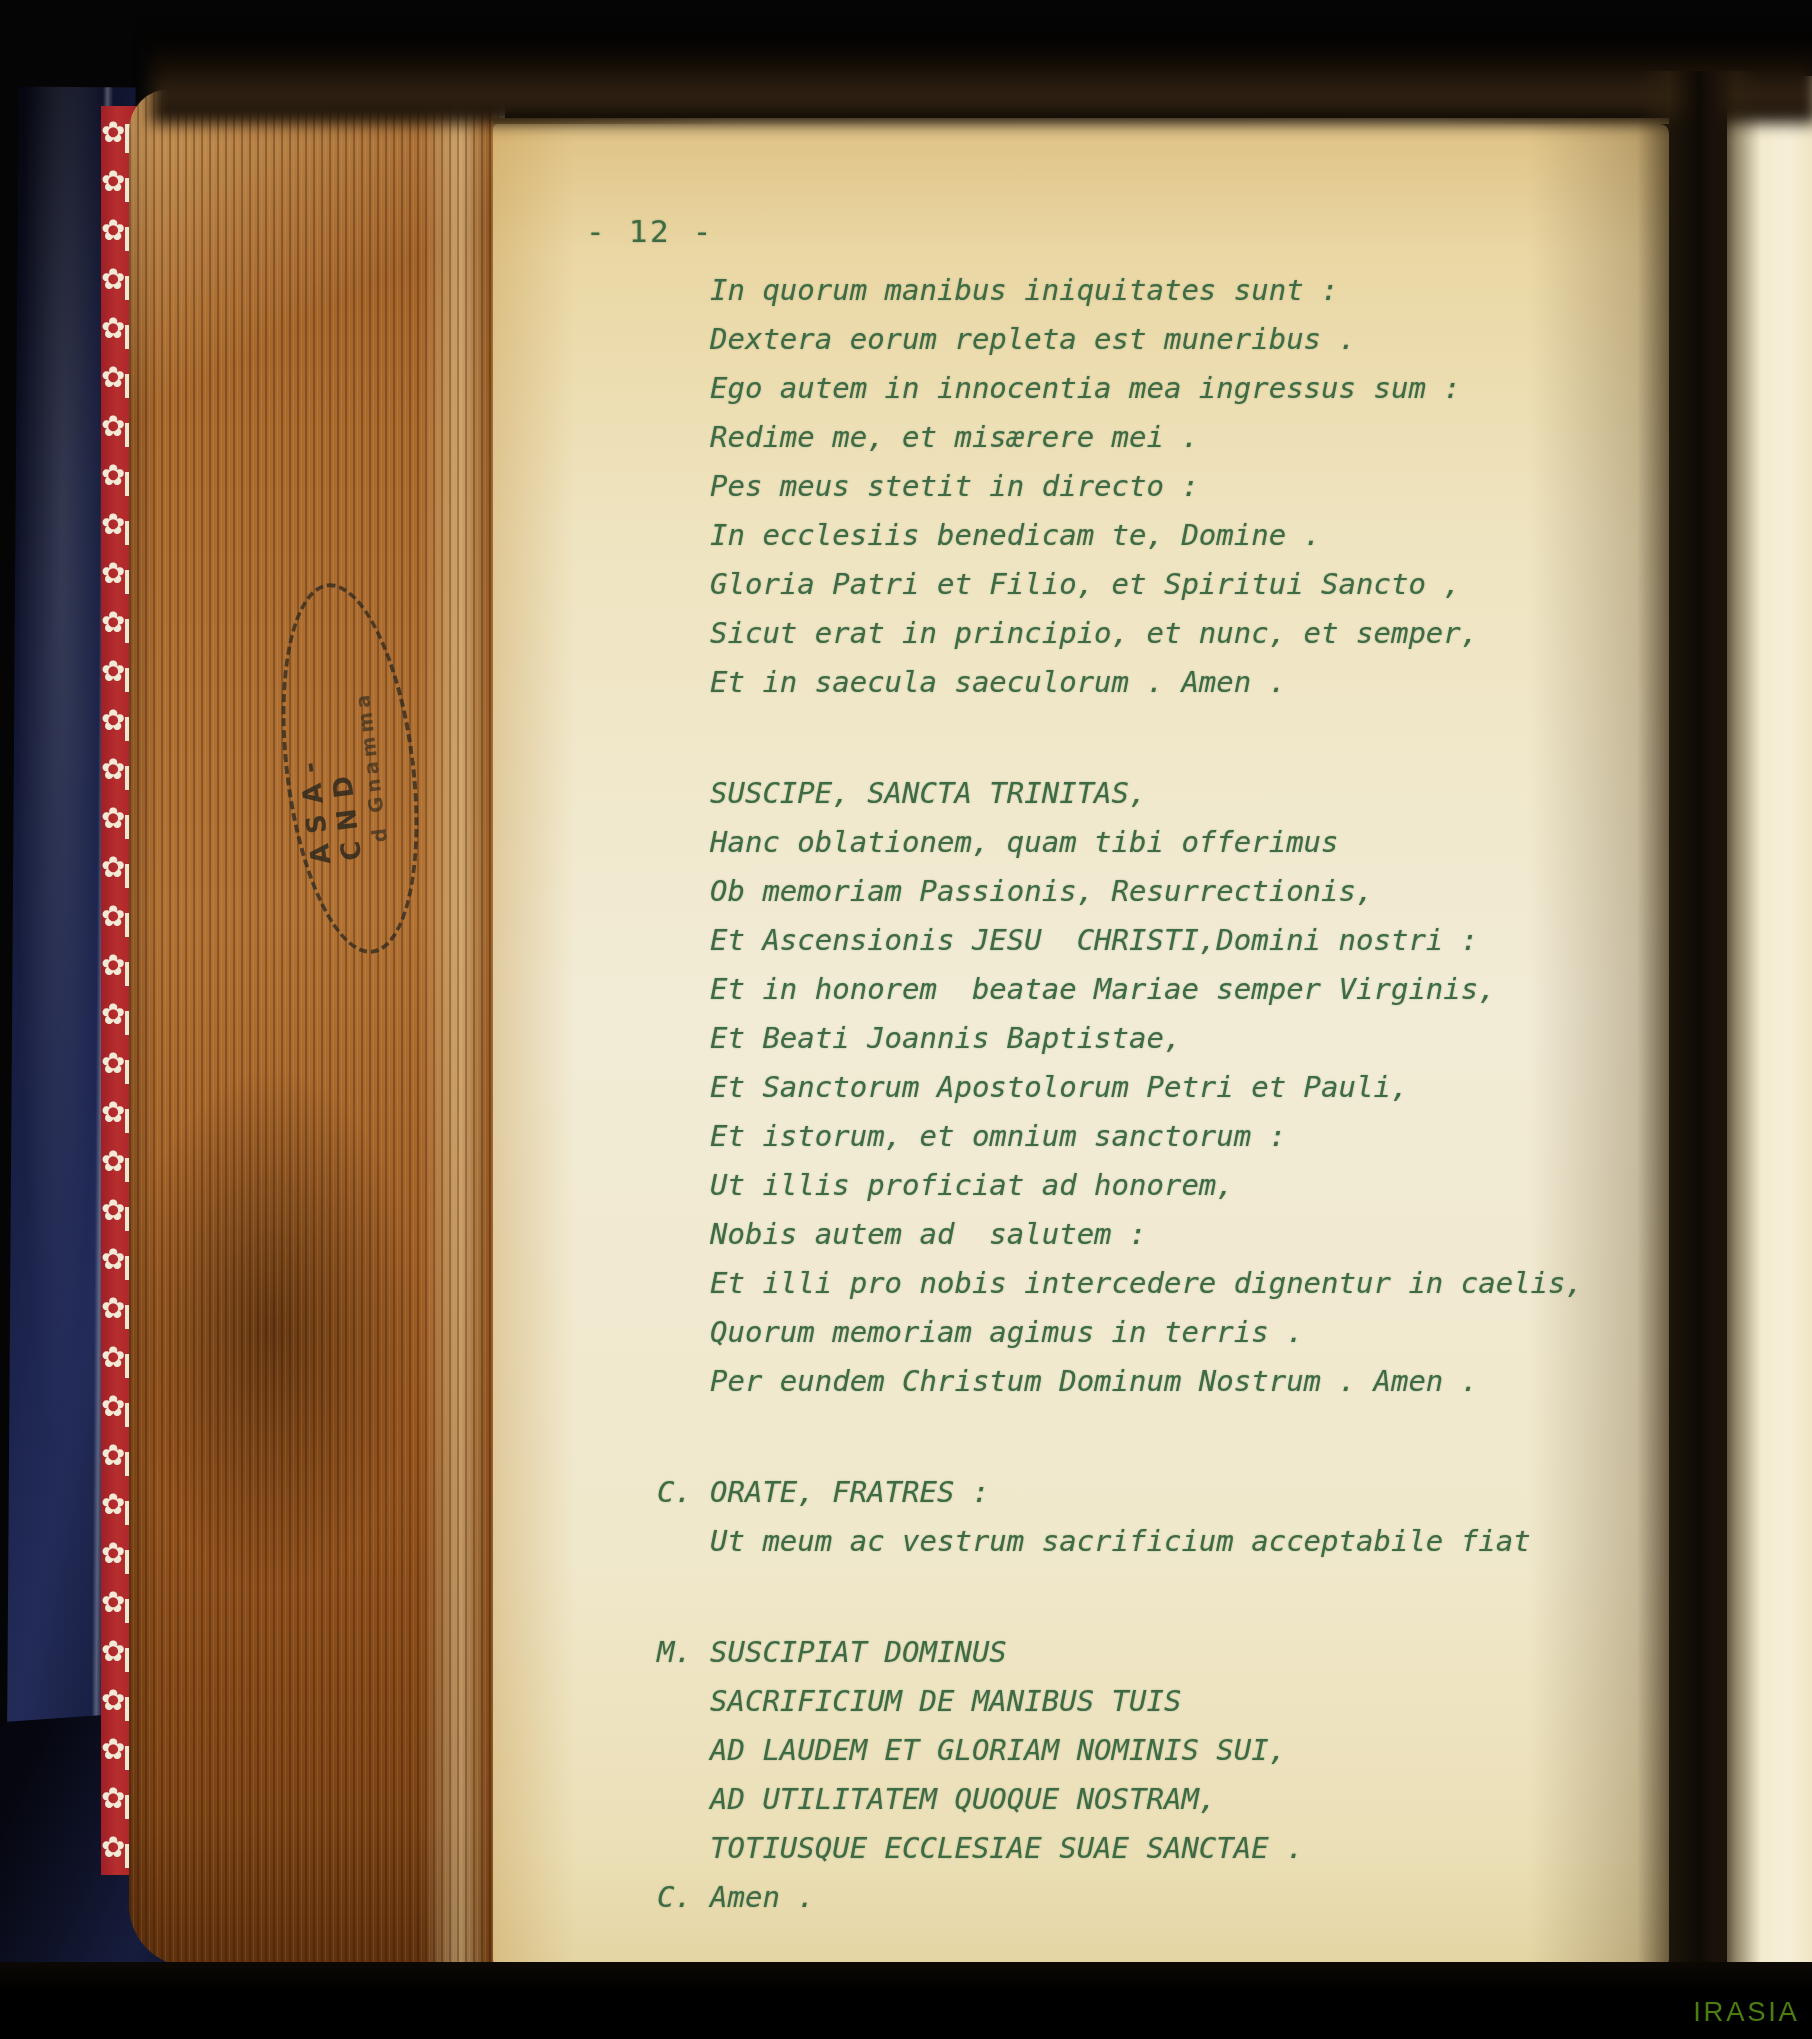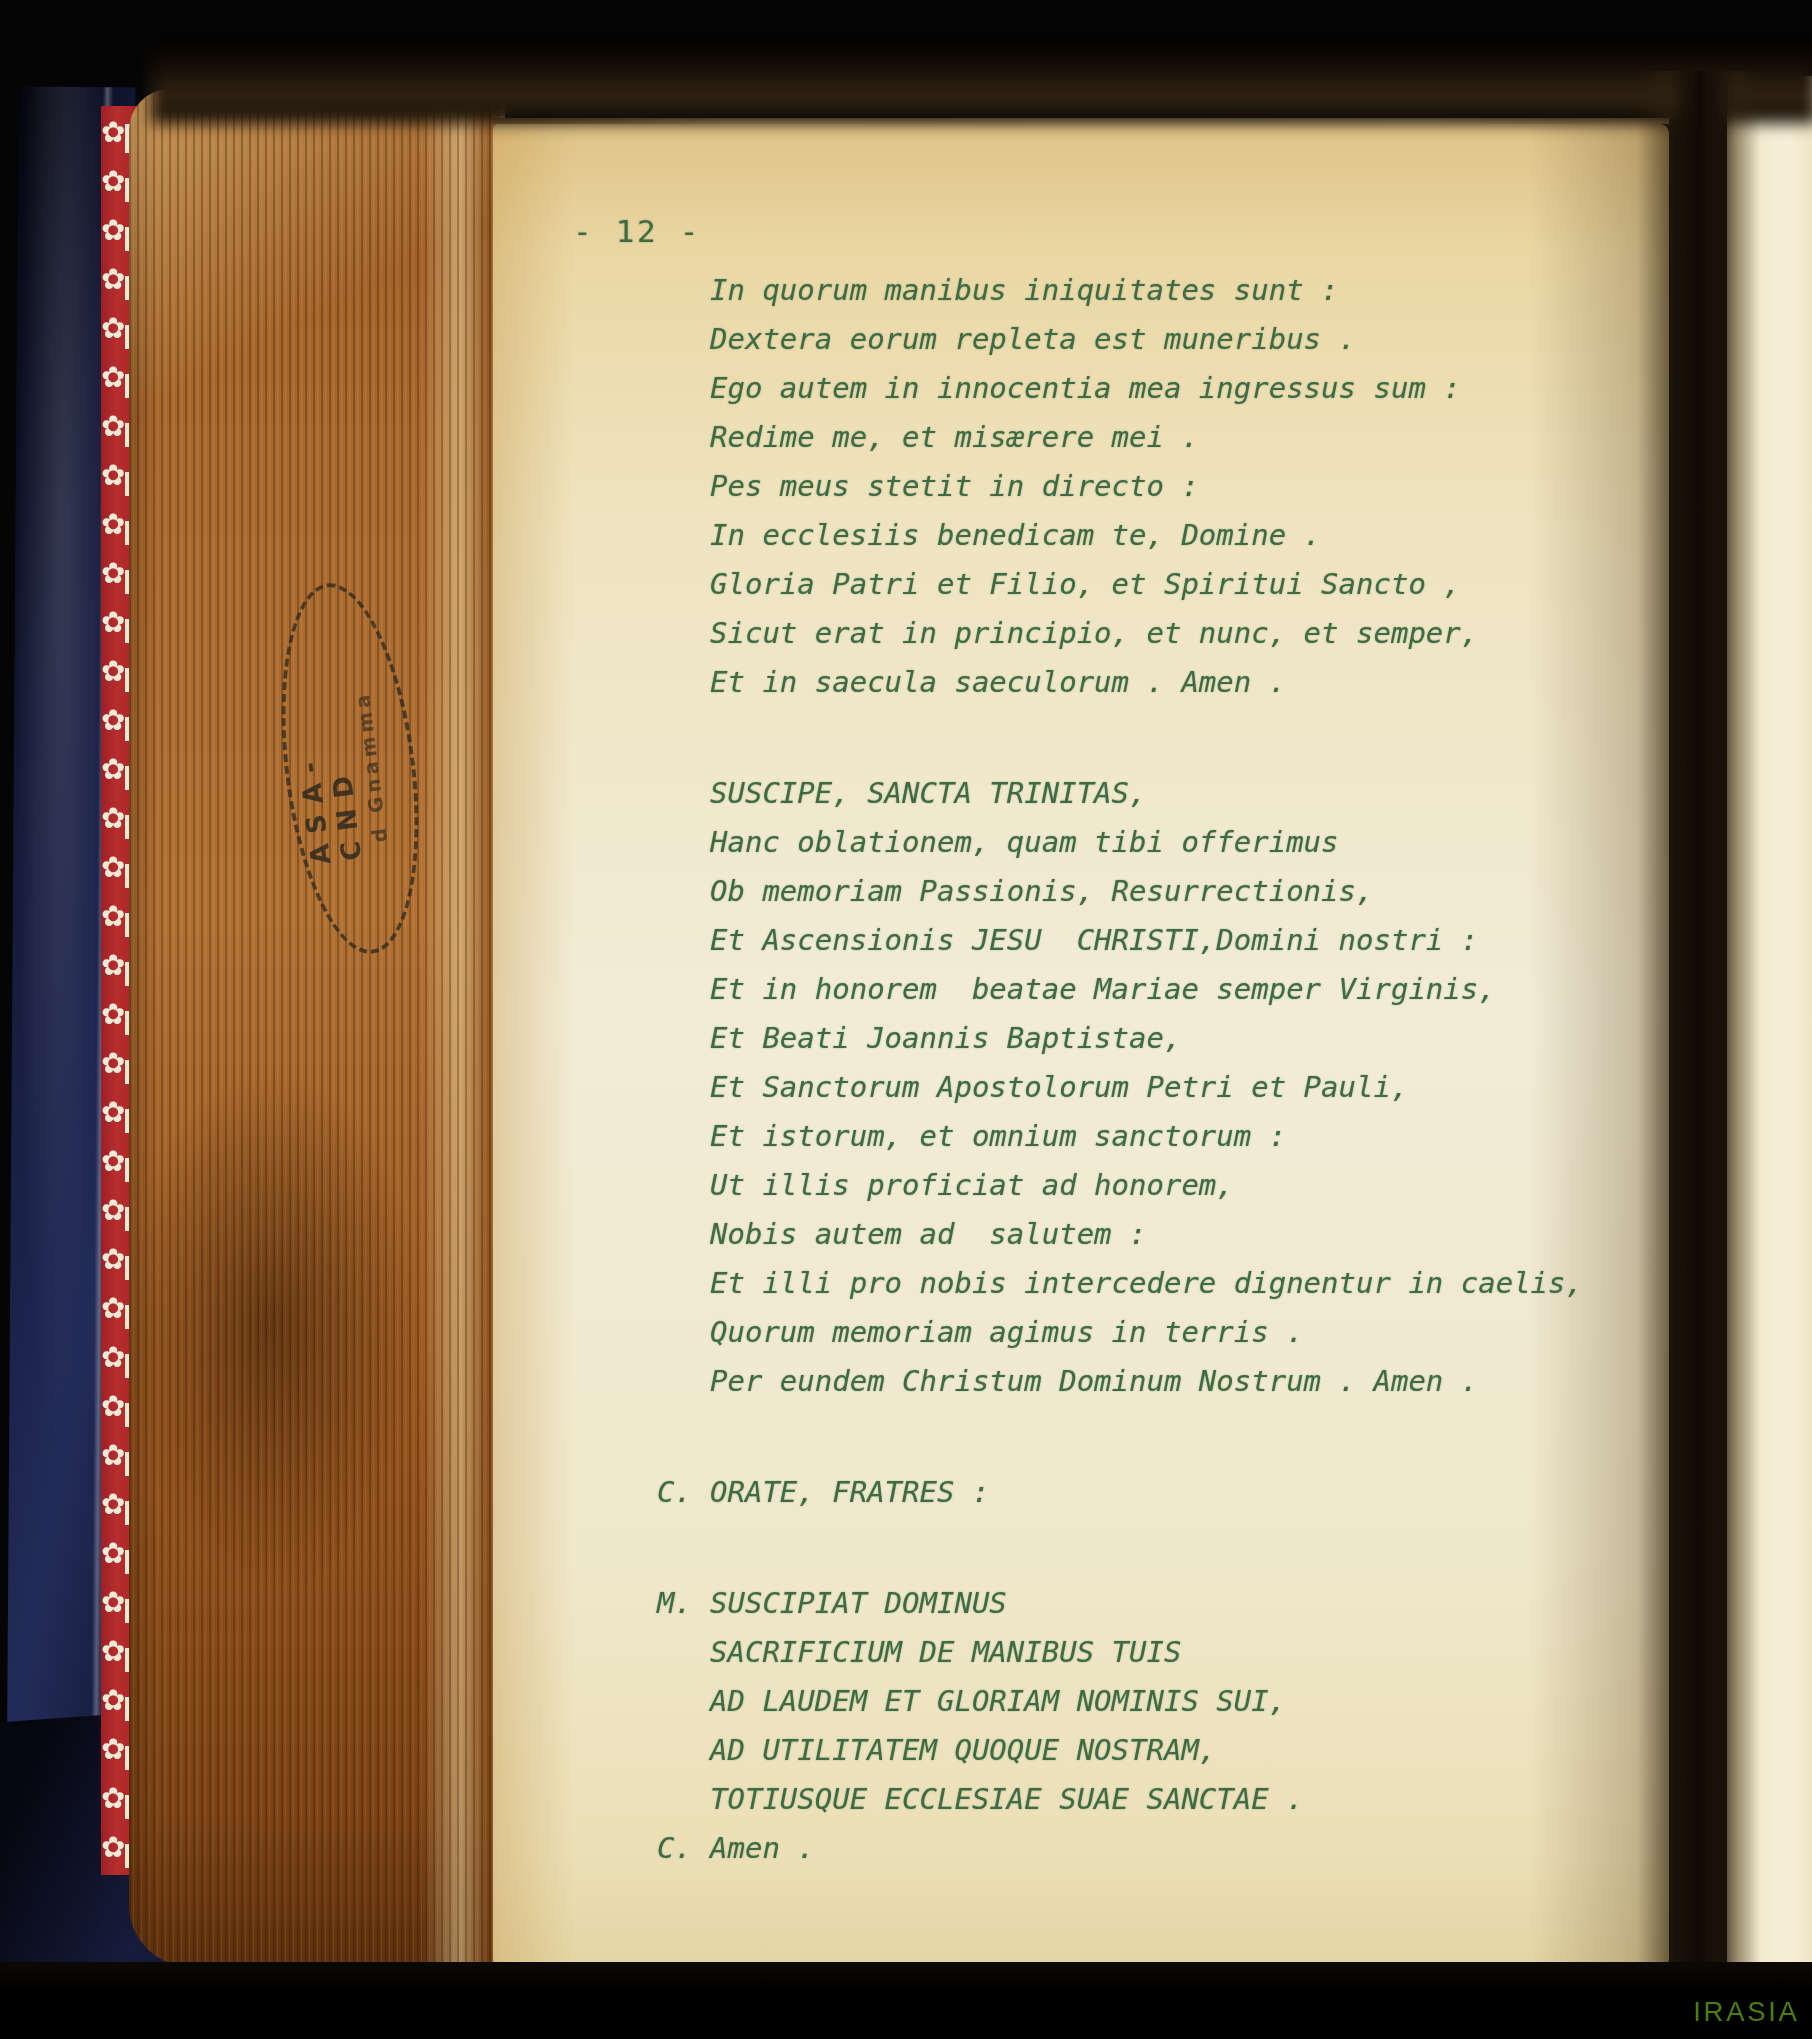--- a/index.html
+++ b/index.html
@@ -45,21 +45,21 @@
     font-size:19.5px;letter-spacing:4.4px;color:rgba(36,36,30,.6);}
 
   
   .main-page{position:absolute;z-index:4;left:493px;top:124px;width:1176px;height:1839px;
     border-radius:5.3px 8.9px 3.5px 3.5px;
     background:
       linear-gradient(90deg,rgba(196,150,74,.38) 0%,rgba(196,150,74,0) 7%,rgba(0,0,0,0) 88%,rgba(94,70,32,.38) 100%),
       linear-gradient(180deg,#dfc286 0%,#ead7a4 7%,#efe4c0 22%,#f2ecd6 48%,#f0e8cb 78%,#ebdfb6 94%,#e4d5a4 100%);}
   .main-page:before{content:"";position:absolute;left:0;right:0;top:-6.2px;height:6.2px;
     background:linear-gradient(90deg,#8a6a38,#cdb37e 20%,#d8c28c 80%,#b2945c);}
-  .page-number{position:absolute;left:80px;top:89px;font-size:31px;letter-spacing:2.7px;
+  .page-number{position:absolute;left:93px;top:89px;font-size:31px;letter-spacing:2.7px;
     color:var(--ink);text-shadow:0 0 1.8px rgba(56,100,62,.5);}
   .body-text{position:absolute;left:217px;top:149px;right:17.7px;font-style:italic;}
   .line{position:relative;height:49px;white-space:pre;font-size:29px;color:var(--ink);
     text-shadow:0 0 1.8px rgba(56,100,62,.45);}
   .line.blank{height:62px;}
   .speaker{position:absolute;left:-53px;top:0;}
 
   
   .right-page{position:absolute;z-index:3;left:1727px;top:76px;width:85px;height:1926px;
     background:linear-gradient(90deg,#e2d3a8 0%,#f2e9cc 30%,#f6efd8 70%,#f0e6c6 100%);}
@@ -157,20 +157,21 @@
         <div class="line">Et Beati Joannis Baptistae,</div>
         <div class="line">Et Sanctorum Apostolorum Petri et Pauli,</div>
         <div class="line">Et istorum, et omnium sanctorum :</div>
         <div class="line">Ut illis proficiat ad honorem,</div>
         <div class="line">Nobis autem ad  salutem :</div>
         <div class="line">Et illi pro nobis intercedere dignentur in caelis,</div>
         <div class="line">Quorum memoriam agimus in terris .</div>
         <div class="line">Per eundem Christum Dominum Nostrum . Amen .</div>
         <div class="line blank"></div>
         <div class="line"><span class="speaker">C.</span>ORATE, FRATRES :</div>
+        <div class="line">Ut meum ac vestrum sacrificium acceptabile fiat</div>
         <div class="line blank"></div>
         <div class="line"><span class="speaker">M.</span>SUSCIPIAT DOMINUS</div>
         <div class="line">SACRIFICIUM DE MANIBUS TUIS</div>
         <div class="line">AD LAUDEM ET GLORIAM NOMINIS SUI,</div>
         <div class="line">AD UTILITATEM QUOQUE NOSTRAM,</div>
         <div class="line">TOTIUSQUE ECCLESIAE SUAE SANCTAE .</div>
         <div class="line"><span class="speaker">C.</span>Amen .</div>
       </div>
   </div>
 

